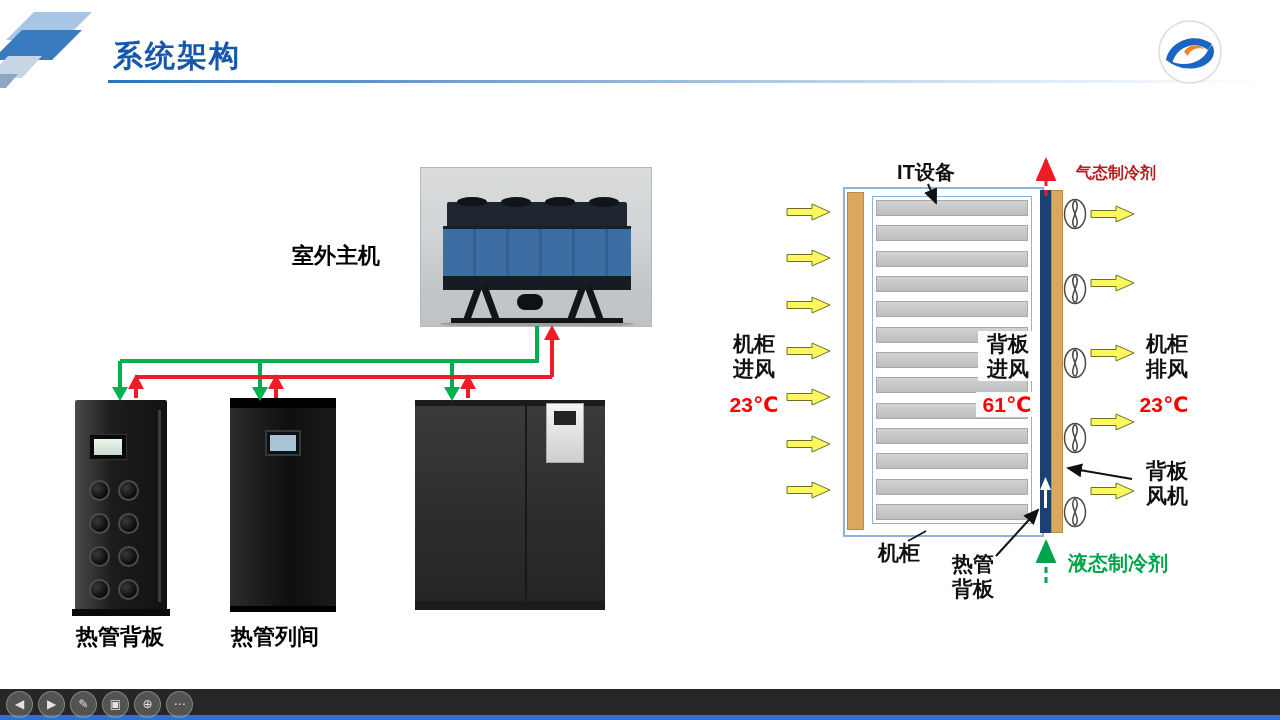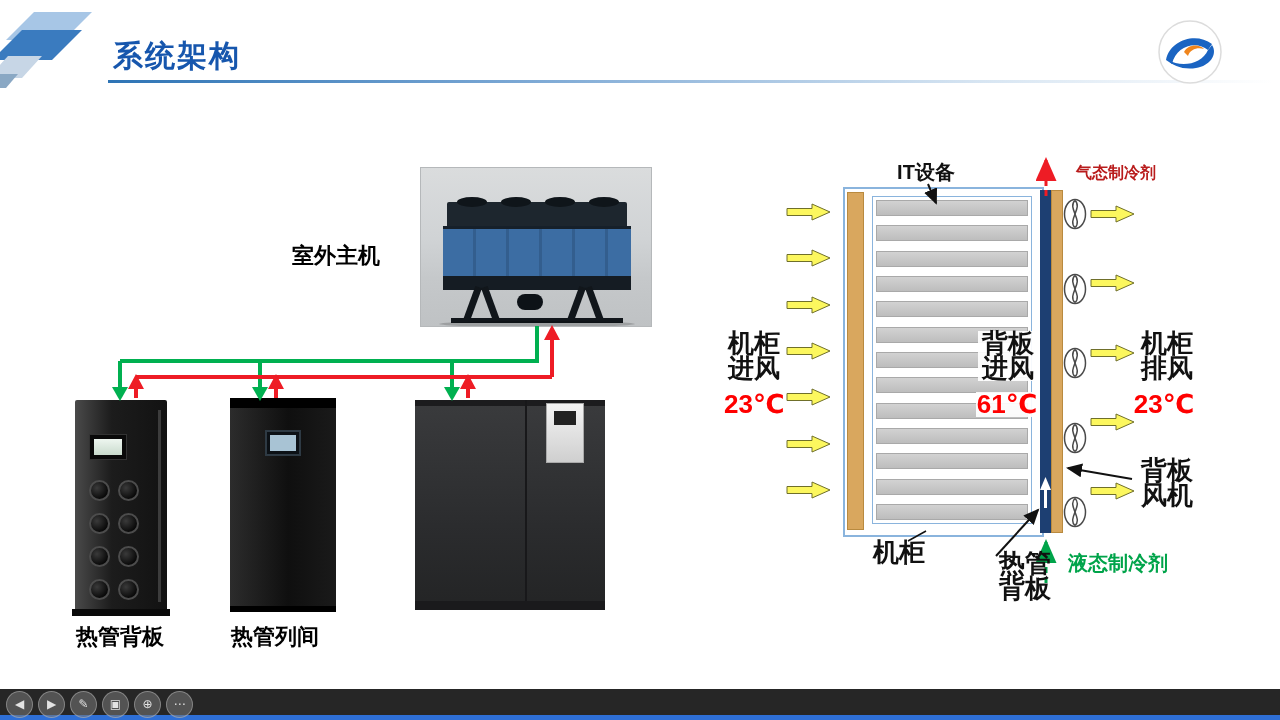--- a/index.html
+++ b/index.html
@@ -60,33 +60,33 @@
   .rd-leftwall{position:absolute;left:847px;top:192px;width:15px;height:336px;background:#d9a75e;border:1px solid #b98a3f;}
   .rd-slats{position:absolute;left:872px;top:196px;width:160px;height:328px;border:1px solid #8ab4dd;
       display:flex;flex-direction:column;justify-content:space-between;padding:3px 0;box-sizing:border-box;background:#fff;}
   .slat{height:14px;margin:0 3px;background:linear-gradient(180deg,#d2d2d2,#bdbdbd);border:1px solid #a9a9a9;}
   .rd-blue{position:absolute;left:1040px;top:190px;width:11px;height:343px;background:#1d3f72;}
   .rd-orange{position:absolute;left:1051px;top:190px;width:12px;height:343px;background:#d9a75e;border:1px solid #b98a3f;box-sizing:border-box;}
   .rd-fans{position:absolute;left:1063px;top:198px;height:330px;display:flex;flex-direction:column;justify-content:space-between;}
   .rd-leftarrows{position:absolute;left:786px;top:203px;height:296px;display:flex;flex-direction:column;justify-content:space-between;align-items:flex-start;}
   .rd-rightarrows{position:absolute;left:1090px;top:205px;height:295px;display:flex;flex-direction:column;justify-content:space-between;align-items:flex-start;}
 
-  .lbl{position:absolute;font-weight:bold;color:#111;font-size:26px;line-height:25px;text-align:center;}
+  .lbl{position:absolute;font-weight:bold;color:#111;font-size:21px;line-height:25px;text-align:center;}
   .lbl span{display:block;}
   #lbl-it{left:888px;top:160px;width:76px;font-size:20px;}
   #lbl-gas{left:1076px;top:160px;color:#b91c1c;font-size:16px;}
   #lbl-inlet{left:724px;top:331px;width:60px;}
   #temp-inlet{left:724px;top:392px;width:60px;color:#ff0000;}
   #lbl-bpin{left:978px;top:331px;width:60px;background:rgba(255,255,255,.92);}
   #temp-bpin{left:976px;top:392px;width:62px;color:#ff0000;background:rgba(255,255,255,.92);}
   #lbl-outlet{left:1134px;top:331px;width:66px;}
   #temp-outlet{left:1132px;top:392px;width:64px;color:#ff0000;}
   #lbl-fan{left:1134px;top:458px;width:66px;}
   #lbl-cab{left:873px;top:540px;width:52px;}
-  #lbl-bp{left:998px;top:551px;width:54px;}
+  #lbl-bp{left:946px;top:551px;width:54px;}
   #lbl-liquid{left:1068px;top:551px;color:#00a44a;font-size:20px;}
   .caption{position:absolute;left:862px;top:644px;width:260px;text-align:center;
       font-size:23px;font-weight:bold;color:#155ab5;}
 
   
   .overlay{position:absolute;left:0;top:0;pointer-events:none;}
 
   
   .bottom-bar{position:absolute;left:0;right:0;bottom:0;height:31px;background:#262626;}
   .accent{position:absolute;left:0;right:0;bottom:0;height:5px;background:#2e6fd6;}

